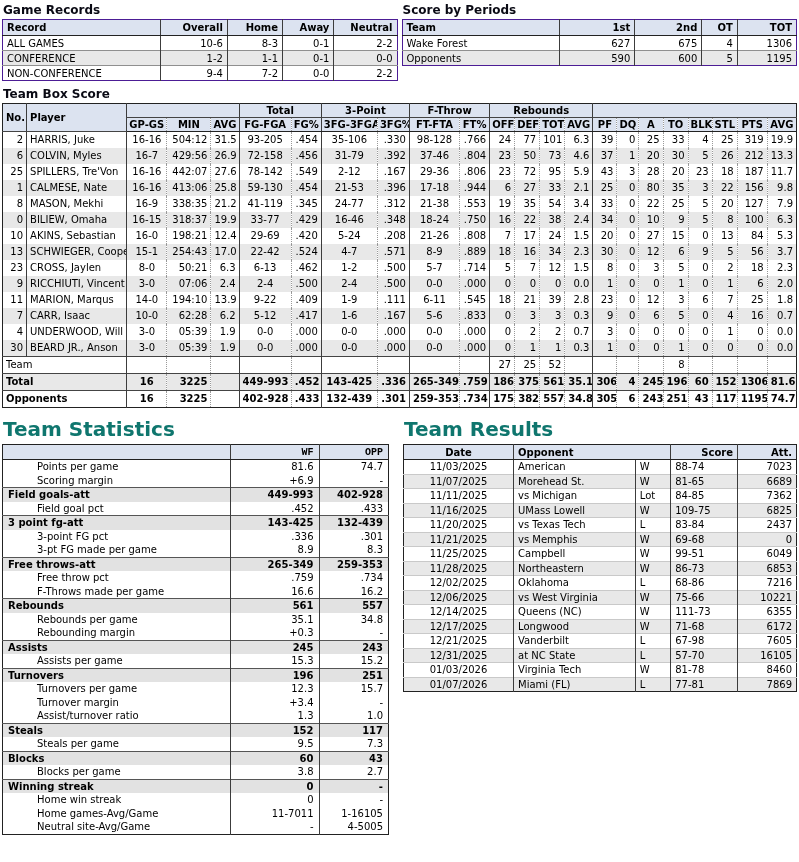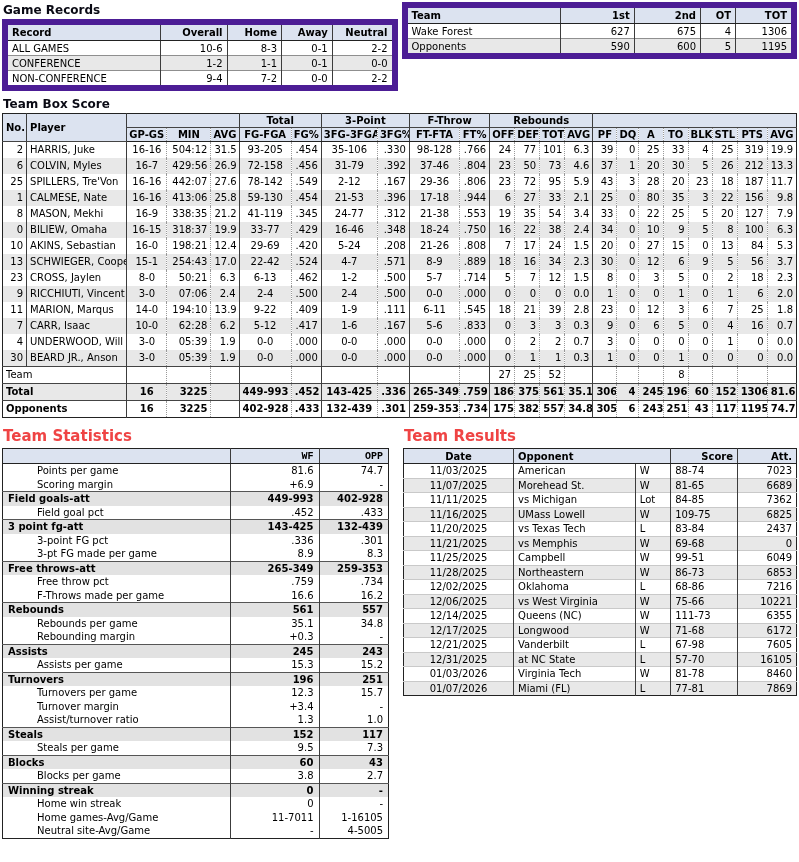--- a/index.html
+++ b/index.html
@@ -3,31 +3,31 @@
 <meta charset="utf-8">
 <style>
   * { box-sizing: border-box; }
   html,body { margin:0; padding:0; background:#fff; }
   body {
     width:799px; height:862px;
     font-family:"DejaVu Sans","Liberation Sans",sans-serif;
     color:#000; padding:2px 2px 0 2px;
   }
   .title-sm { font-size:12px; font-weight:bold; margin:1px 0 2px 1px; color:#0a0a14; }
-  .title-lg { font-size:15px; font-weight:bold; margin:2px 0 3px 1px; color:#ef4444; }
+  .title-lg { font-size:20px; font-weight:bold; margin:2px 0 3px 1px; color:#0f766e; }
   table { border-collapse:collapse; width:100%; table-layout:fixed; }
   td, th { overflow:hidden; white-space:nowrap; }
 
   
   .l { text-align:left; }  .c { text-align:center; }  .r { text-align:right; }
   .bl-s { border-left:1px solid #3c3c3c; }
   .bl-d { border-left:1px dotted #999; }
 
   
-  .mini { border:6px solid #4c1d95; font-size:10px; }
+  .mini { border:1px solid #4c1d95; font-size:10px; }
   .mini th { background:#dce3f0; font-weight:bold; padding:2px 4px; border-bottom:1px solid #222; }
   .mini td { padding:1.5px 4px; }
   .mini tbody tr { border-bottom:1px solid #8f8f8f; }
   .mini tbody tr:last-child { border-bottom:none; }
   .mini tbody tr:nth-child(even) { background:#e8e8e8; }
   .top-row { display:flex; gap:4px; }
   .top-row .half { flex:1; }
 
   
   .boxscore { border:1px solid #222; font-size:10px; margin-top:1px; }
@@ -102,20 +102,21 @@
             <td class="r bl-s">9-4</td>
             <td class="r bl-s">7-2</td>
             <td class="r bl-s">0-0</td>
             <td class="r bl-s">2-2</td>
           </tr>
         </tbody>
     </table>
   </div>
 
   <div class="half">
+    <div class="title-sm">Score by Periods</div>
     <table class="mini">
       <colgroup>
           <col style="width:40%">
           <col style="width:19%">
           <col style="width:17%">
           <col style="width:9%">
           <col style="width:15%">
         </colgroup>
       <thead>
         <tr>

